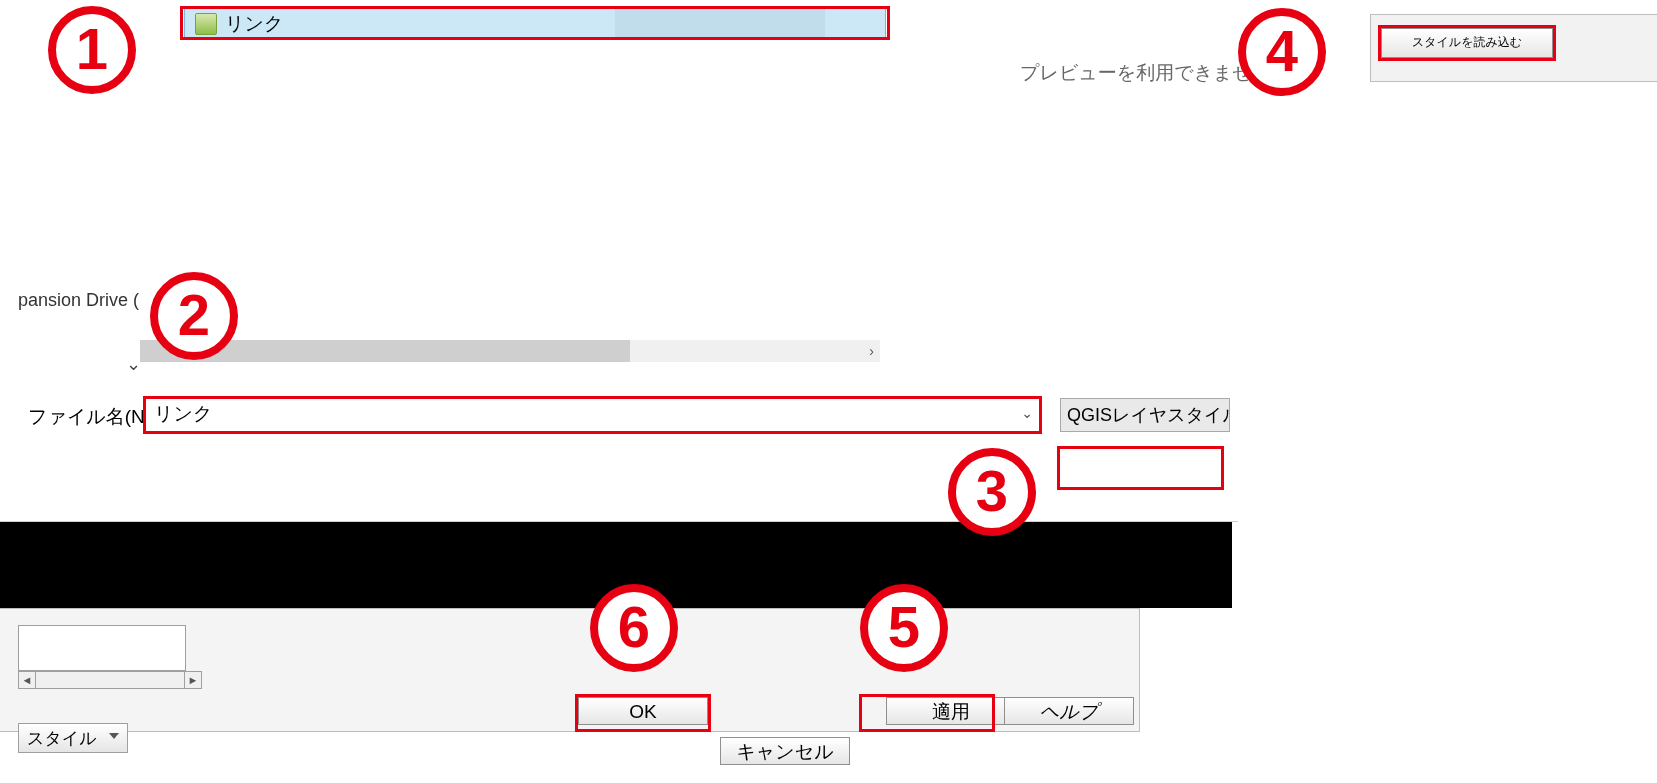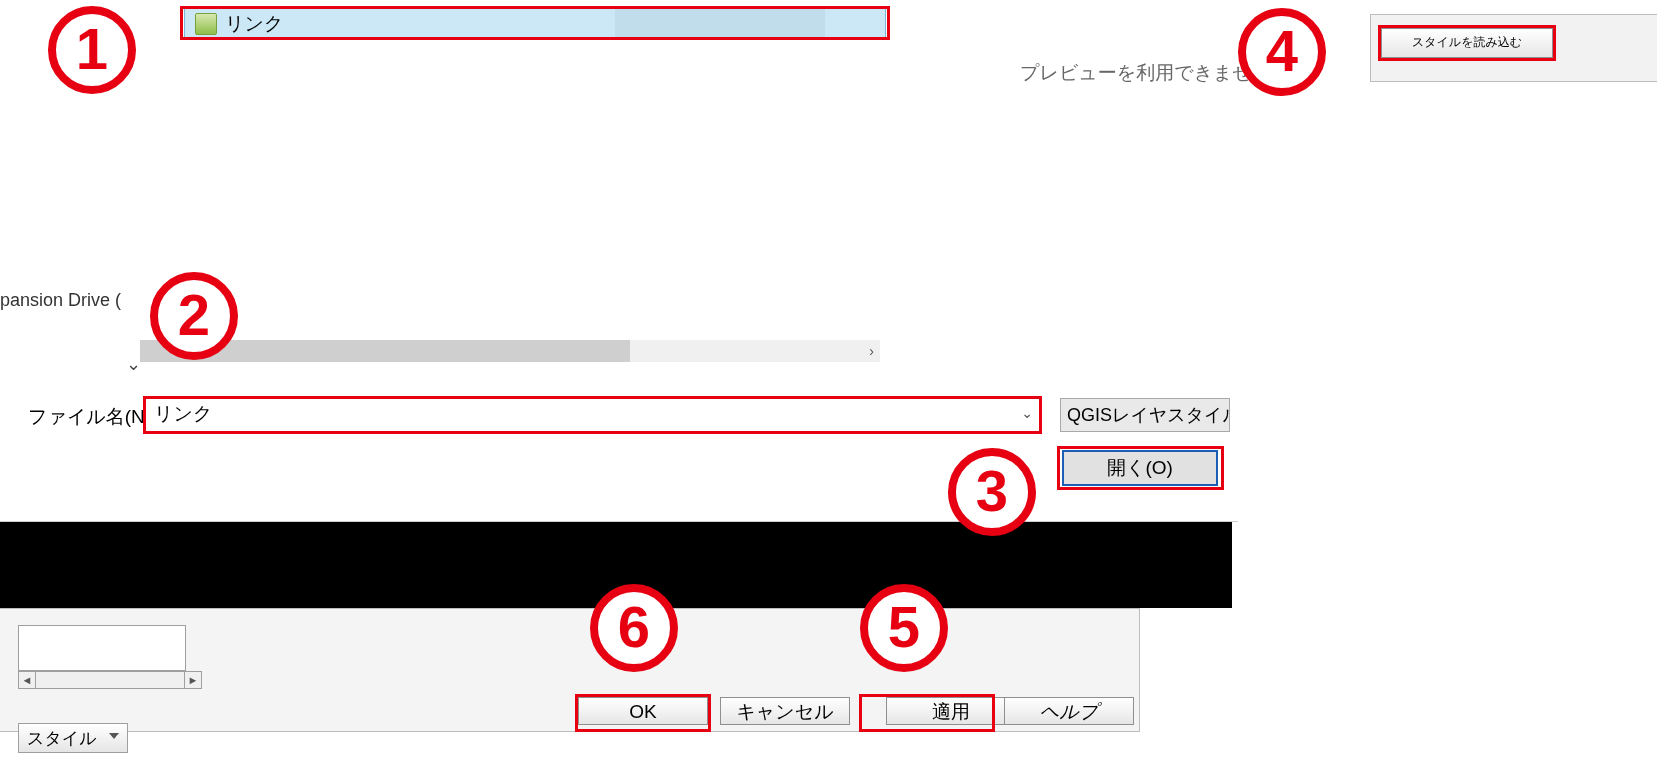--- a/index.html
+++ b/index.html
@@ -35,20 +35,21 @@
     height: 378px;
     background: #ffffff;
   }
   .nav-col .drive-label {
     position: absolute;
     left: 0;
     top: 290px;
     font-size: 18px;
     color: #333;
     white-space: nowrap;
+    padding-left: 18px;
   }
   .nav-col .chevron {
     position: absolute;
     left: 126px;
     top: 353px;
     font-size: 18px;
     color: #444;
   }
 
   
@@ -293,21 +294,21 @@
     width:130px;
     height:28px;
     background:linear-gradient(#ffffff,#e6e6e6);
     border:1px solid #8f8f8f;
     box-sizing:border-box;
     font-size:19px;
     text-align:center;
     line-height:28px;
   }
   .btn-ok     { left:578px; }
-  .btn-cancel { left:720px; }
+  .btn-cancel { left:720px;margin-top:40px; }
   .btn-apply  { left:886px; }
   .btn-help   { left:1004px;font-style:italic; }
 
   .ok-outline {
     position:absolute;
     left:575px; top:85px;
     width:136px; height:38px;
     border:3px solid #e60012;
     box-sizing:border-box;
     pointer-events:none;
@@ -408,23 +409,20 @@
 
   <div class="filename-field">
     <span>リンク</span>
     <span class="drop">⌄</span>
   </div>
 
   <div class="filetype-field">
     <span>QGISレイヤスタイル</span>
   </div>
 
-  <div class="open-button">
-    <span>開く(O)</span>
-  </div>
 
   <div class="red-outline-1"></div>
   <div class="filename-outline"></div>
   <div class="open-outline"></div>
 </div>
 
 <div class="black-strip"></div>
 
 <div class="lower-dialog">
 

